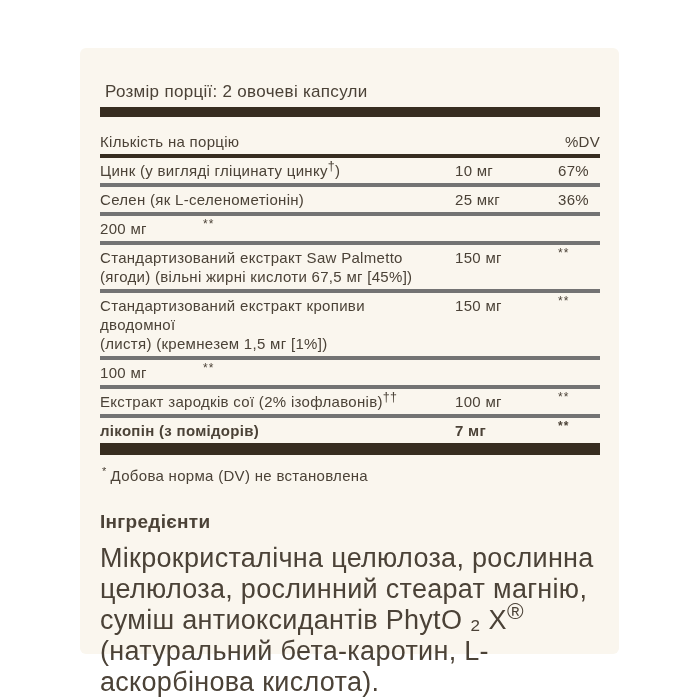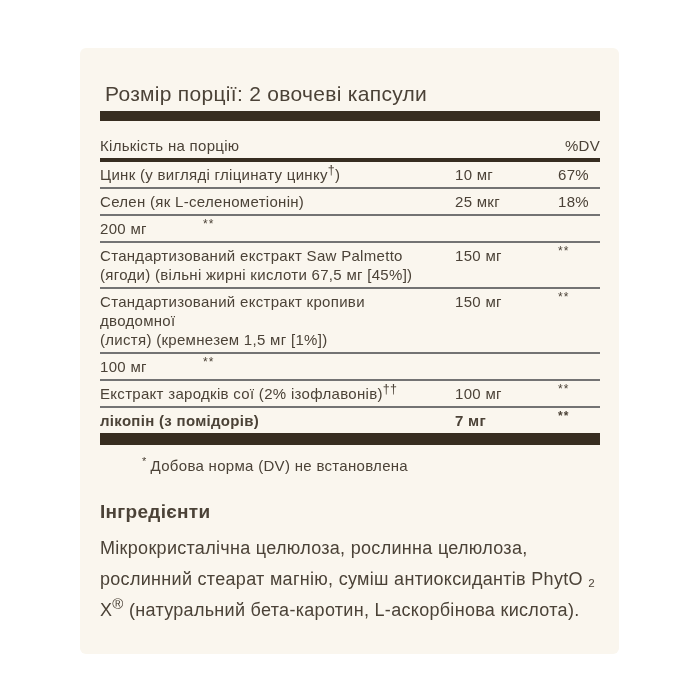--- a/index.html
+++ b/index.html
@@ -20,21 +20,21 @@
   .label-panel{
     position:absolute;
     left:80px; top:48px;
     width:539px; height:606px;
     background:var(--panel);
     border-radius:6px;
     box-sizing:border-box;
     padding:34px 19px 0 20px;
   }
   .serving{
-    font-size:21px;
+    font-size:17px;
     letter-spacing:0.3px;
     padding-left:5px;
     margin-bottom:5px;
   }
   .bar{background:var(--bar);width:100%;}
   .bar.thick{height:10px;}
   .bar.medium{height:4px;}
   .bar.bottom{height:12px;}
   .thead{
     display:flex;
@@ -44,48 +44,47 @@
     letter-spacing:0.3px;
     padding:2px 0 3px 0;
     height:20px;
     margin-top:12px;
   }
   .rows{width:100%;}
   .row{
     display:flex;
     align-items:flex-start;
     padding:3px 0;
-    border-bottom:2px solid #737373;
+    border-bottom:4px solid #737373;
     font-size:15px;
     letter-spacing:0.3px;
     line-height:19px;
   }
   .row:last-child{border-bottom:none;font-weight:bold;}
   .cell.name{width:355px;}
   .cell.amount{width:103px;}
   .cell.dv{width:41px;}
   .cell.dv sup{font-size:12px;letter-spacing:1px;}
   sup{line-height:0;}
   .footnote{
     margin-top:12px;
     font-size:15px;
     letter-spacing:0.3px;
     padding-left:2px;
-    margin-left:40px;
   }
   .footnote sup{font-size:11px;margin-right:4px;}
   .ing-head{
     margin:27px 0 0 0;
     font-size:19px;
     font-weight:bold;
     letter-spacing:0.3px;
   }
   .ing-text{
     margin:10px 0 0 0;
-    font-size:18px;
+    font-size:27px;
     line-height:31px;
     letter-spacing:0.3px;
     width:505px;
   }
 </style>
 </head>
 <body>
 
 <div class="label-panel">
   <div class="serving">Розмір порції: 2 овочеві капсули</div>
@@ -101,21 +100,21 @@
 
   <div class="rows" id="nutrient-rows">
       <div class="row">
         <div class="cell name">Цинк (у вигляді гліцинату цинку<sup>†</sup>)</div>
         <div class="cell amount">10 мг</div>
         <div class="cell dv">67%</div>
       </div>
       <div class="row">
         <div class="cell name">Селен (як L-селенометіонін)</div>
         <div class="cell amount">25 мкг</div>
-        <div class="cell dv">18%</div>
+        <div class="cell dv">36%</div>
       </div>
       <div class="row">
         <div class="cell amount">200 мг</div>
         <div class="cell dv"><sup>**</sup></div>
       </div>
       <div class="row">
         <div class="cell name">Стандартизований екстракт Saw Palmetto<br>(ягоди) (вільні жирні кислоти 67,5 мг [45%])</div>
         <div class="cell amount">150 мг</div>
         <div class="cell dv"><sup>**</sup></div>
       </div>

